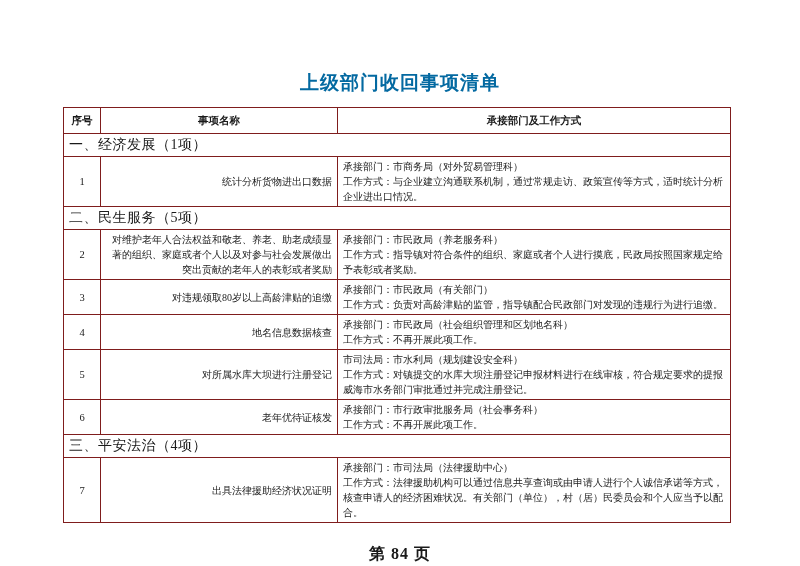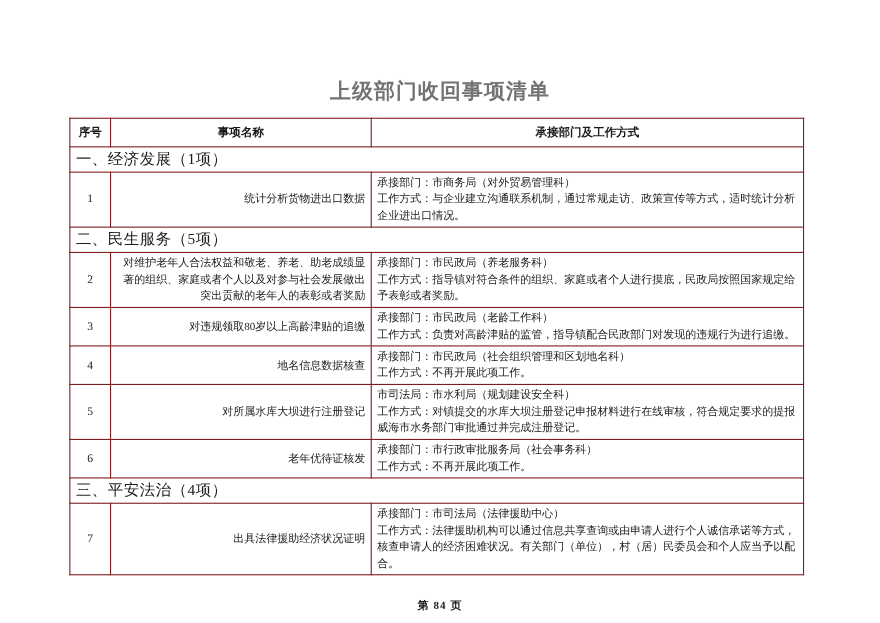--- a/index.html
+++ b/index.html
@@ -58,31 +58,31 @@
   }
   tr.item-row td.col-no {
     text-align: center;
     font-size: 10.5px;
     padding: 2px 1px;
   }
   tr.item-row td.col-name { text-align: right; }
   tr.item-row td.col-dept { text-align: left; }
   .page-footer {
     text-align: center;
-    font-size: 10px;
+    font-size: 16px;
     font-weight: bold;
     margin-top: 21px;
     letter-spacing: 1px;
   }
 </style>
 </head>
 <body>
 
 <div class="page">
-  <h1 class="doc-title" style="color: #737373;">上级部门收回事项清单</h1>
+  <h1 class="doc-title" style="color: #0369a1;">上级部门收回事项清单</h1>
 
   <table class="recall-table">
     <colgroup>
       <col class="c-no">
       <col class="c-name">
       <col class="c-dept">
     </colgroup>
     <thead>
       <tr>
         <th>序号</th>
@@ -110,21 +110,21 @@
           <td class="col-name">对维护老年人合法权益和敬老、养老、助老成绩显著的组织、家庭或者个人以及对参与社会发展做出突出贡献的老年人的表彰或者奖励</td>
           <td class="col-dept">
             <div>承接部门：市民政局（养老服务科）</div>
             <div>工作方式：指导镇对符合条件的组织、家庭或者个人进行摸底，民政局按照国家规定给予表彰或者奖励。</div>
           </td>
         </tr>
         <tr class="item-row">
           <td class="col-no">3</td>
           <td class="col-name">对违规领取80岁以上高龄津贴的追缴</td>
           <td class="col-dept">
-            <div>承接部门：市民政局（老龄工作科）</div>
+            <div>承接部门：市民政局（有关部门）</div>
             <div>工作方式：负责对高龄津贴的监管，指导镇配合民政部门对发现的违规行为进行追缴。</div>
           </td>
         </tr>
         <tr class="item-row">
           <td class="col-no">4</td>
           <td class="col-name">地名信息数据核查</td>
           <td class="col-dept">
             <div>承接部门：市民政局（社会组织管理和区划地名科）</div>
             <div>工作方式：不再开展此项工作。</div>
           </td>

